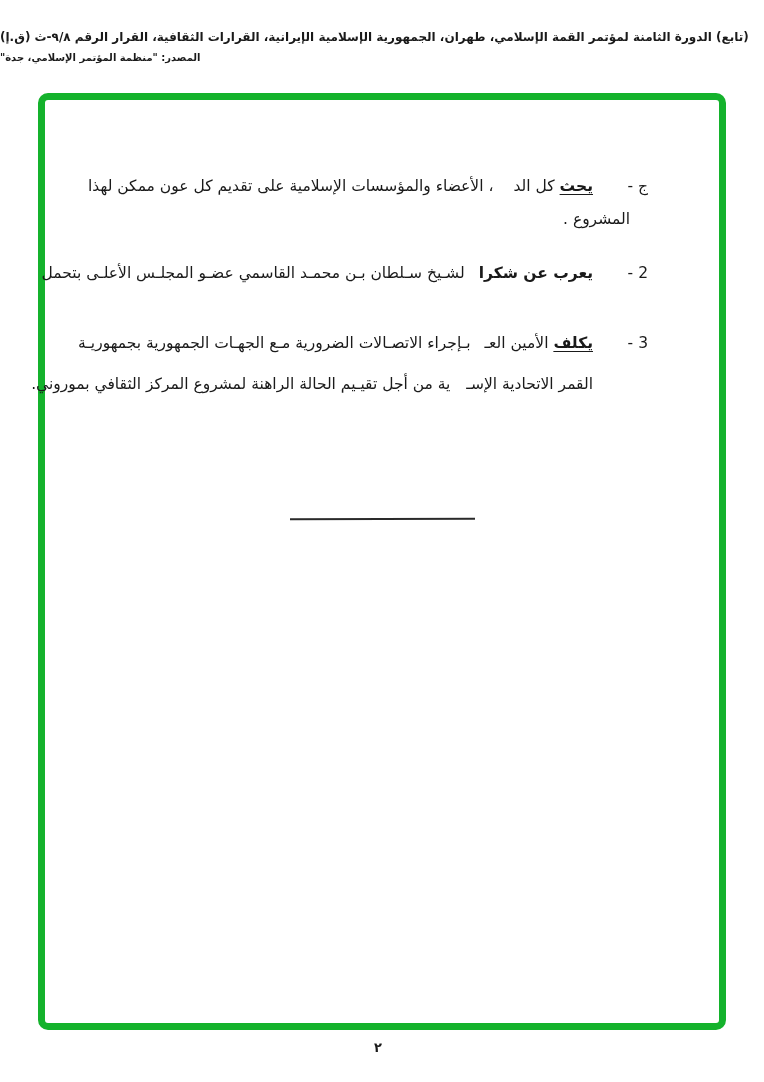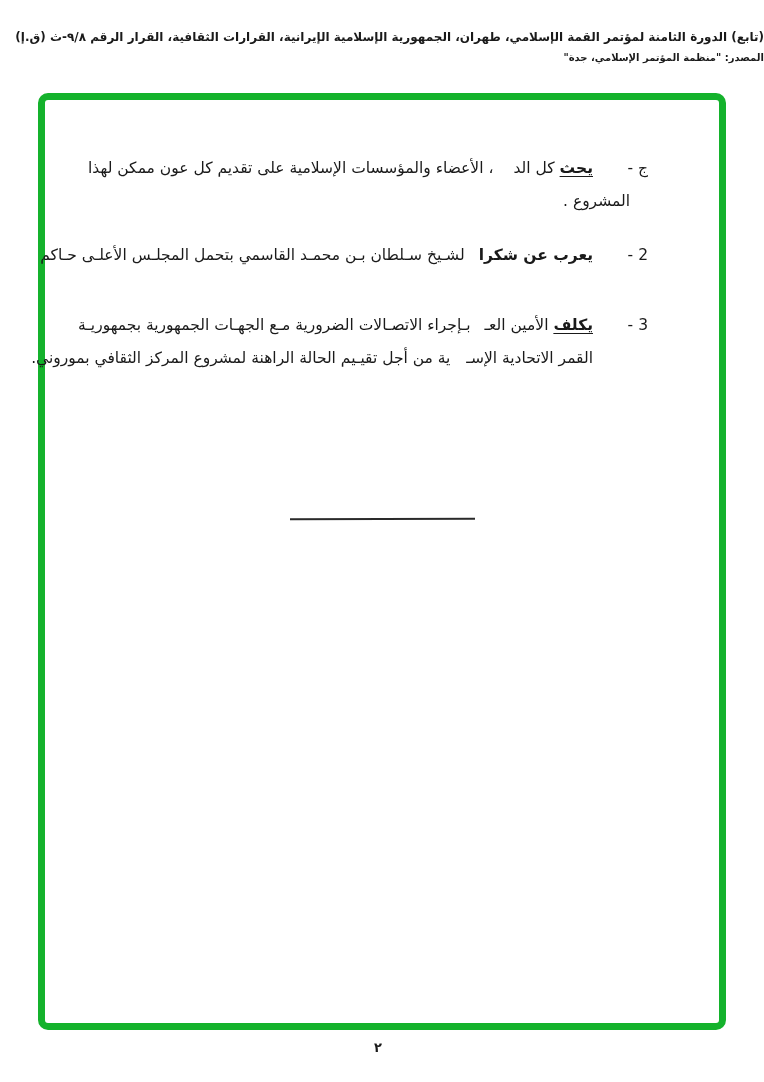--- a/index.html
+++ b/index.html
@@ -6,36 +6,36 @@
   body{
     width:764px;height:1082px;
     background:#ffffff;
     font-family:"DejaVu Sans", sans-serif;
     color:#1a1a1a;
     overflow:hidden;
   }
   .page{position:relative;width:764px;height:1082px;background:#fff;}
 
   
-  .header{position:absolute;top:30px;left:0;right:0;text-align:right;direction:rtl;}
+  .header{position:absolute;top:30px;left:0;right:0;text-align:left;direction:rtl;}
   .header-line1{font-size:12px;font-weight:bold;letter-spacing:0.2px;}
   .header-line2{font-size:10px;font-weight:bold;margin-top:8px;}
 
   
   .frame{
     position:absolute;left:38px;top:93px;
     width:674px;height:923px;
     border:7px solid #14b22c;
     border-radius:10px;
     background:transparent;
   }
 
   
   .content{
-    position:absolute;top:152px;right:116px;left:70px;
+    position:absolute;top:170px;right:116px;left:70px;
     direction:rtl;text-align:right;
     font-size:15.5px;line-height:33px;
   }
   .item{margin:0;}
   .item + .item{margin-top:21px;}
   .item:last-child{margin-top:37px;}
   .line{white-space:nowrap;overflow:visible;}
   .lbl{display:inline-block;width:55px;}
   .seg-b{font-weight:bold;}
   .seg-u{text-decoration:underline;text-underline-offset:3px;}
@@ -64,25 +64,25 @@
   </div>
 
   <div class="frame"></div>
 
   <div class="content">
       <div class="item">
         <div class="line"><span class="lbl">ج -</span><span class="seg-b seg-u">يحث</span><span class=""> كل الد</span><span class="gap" style="width: 20px;"></span><span class="">، الأعضاء والمؤسسات الإسلامية على تقديم كل عون ممكن لهذا</span></div>
         <div class="line" style="padding-right: 18px;"><span class="">المشروع .</span></div>
       </div>
       <div class="item">
-        <div class="line"><span class="lbl">2 -</span><span class="seg-b ">يعرب عن شكرا</span><span class="gap" style="width: 14px;"></span><span class="">لشـيخ سـلطان بـن محمـد القاسمي بتحمل المجلـس الأعلـى حـاكم</span></div>
+        <div class="line"><span class="lbl">2 -</span><span class="seg-b ">يعرب عن شكرا</span><span class="gap" style="width: 14px;"></span><span class="">لشـيخ سـلطان بـن محمـد القاسمي عضـو المجلـس الأعلـى بتحمل</span></div>
       </div>
       <div class="item">
         <div class="line"><span class="lbl">3 -</span><span class="seg-b seg-u">يكلف</span><span class=""> الأمين العـ</span><span class="gap" style="width: 14px;"></span><span class="">بـإجراء الاتصـالات الضرورية مـع الجهـات الجمهورية بجمهوريـة</span></div>
-        <div class="line" style="padding-right: 55px;"><span class="">القمر الاتحادية الإسـ</span><span class="gap" style="width: 16px;"></span><span class="">ية من أجل تقيـيم الحالة الراهنة لمشروع المركز الثقافي بموروني.</span></div>
+        <div class="line" style="padding-right: 55px; margin-top: 8px;"><span class="">القمر الاتحادية الإسـ</span><span class="gap" style="width: 16px;"></span><span class="">ية من أجل تقيـيم الحالة الراهنة لمشروع المركز الثقافي بموروني.</span></div>
       </div>
     </div>
 
   <div class="divider"></div>
 
   <div class="page-number">٢</div>
 
 </div>
 
 </body></html>

